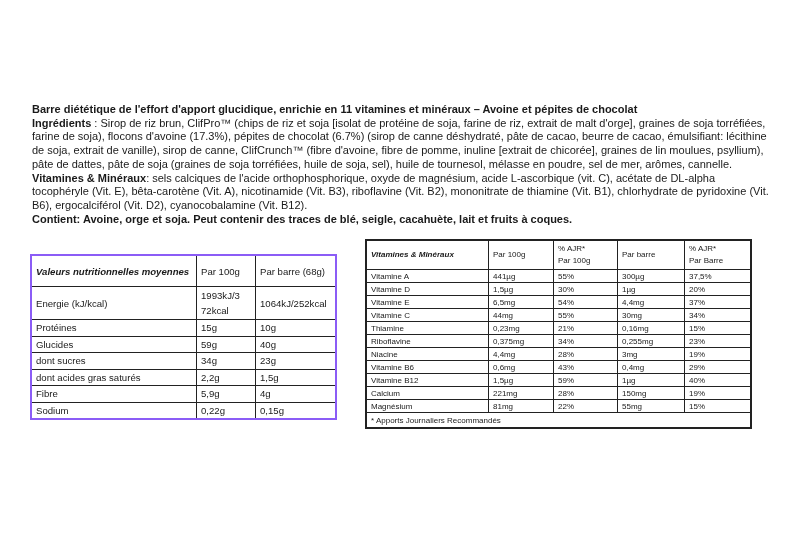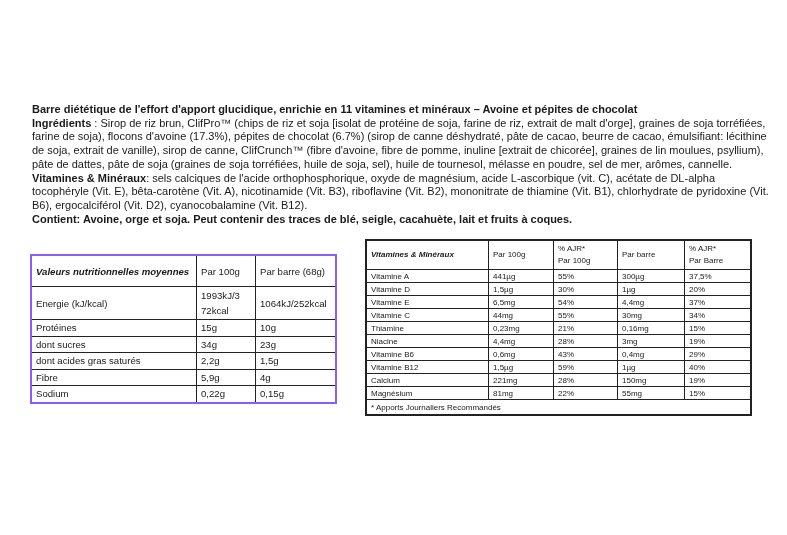--- a/index.html
+++ b/index.html
@@ -48,20 +48,25 @@
     <td class="c1">Energie (kJ/kcal)</td>
     <td class="c2"><span>1993kJ/3</span><br><span>72kcal</span></td>
     <td>1064kJ/252kcal</td>
   </tr>
   </tbody>
     <tbody id="nutri-body">
       <tr>
         <td class="c1">Protéines</td>
         <td class="c2">15g</td>
         <td>10g</td>
+      </tr>
+      <tr>
+        <td class="c1">Glucides</td>
+        <td class="c2">59g</td>
+        <td>40g</td>
       </tr>
       <tr>
         <td class="c1">dont sucres</td>
         <td class="c2">34g</td>
         <td>23g</td>
       </tr>
       <tr>
         <td class="c1">dont acides gras saturés</td>
         <td class="c2">2,2g</td>
         <td>1,5g</td>
@@ -119,20 +124,27 @@
         <td>34%</td>
       </tr>
       <tr>
         <td class="c1">Thiamine</td>
         <td class="c2">0,23mg</td>
         <td class="c3">21%</td>
         <td class="c4">0,16mg</td>
         <td>15%</td>
       </tr>
       <tr>
+        <td class="c1">Riboflavine</td>
+        <td class="c2">0,375mg</td>
+        <td class="c3">34%</td>
+        <td class="c4">0,255mg</td>
+        <td>23%</td>
+      </tr>
+      <tr>
         <td class="c1">Niacine</td>
         <td class="c2">4,4mg</td>
         <td class="c3">28%</td>
         <td class="c4">3mg</td>
         <td>19%</td>
       </tr>
       <tr>
         <td class="c1">Vitamine B6</td>
         <td class="c2">0,6mg</td>
         <td class="c3">43%</td>

